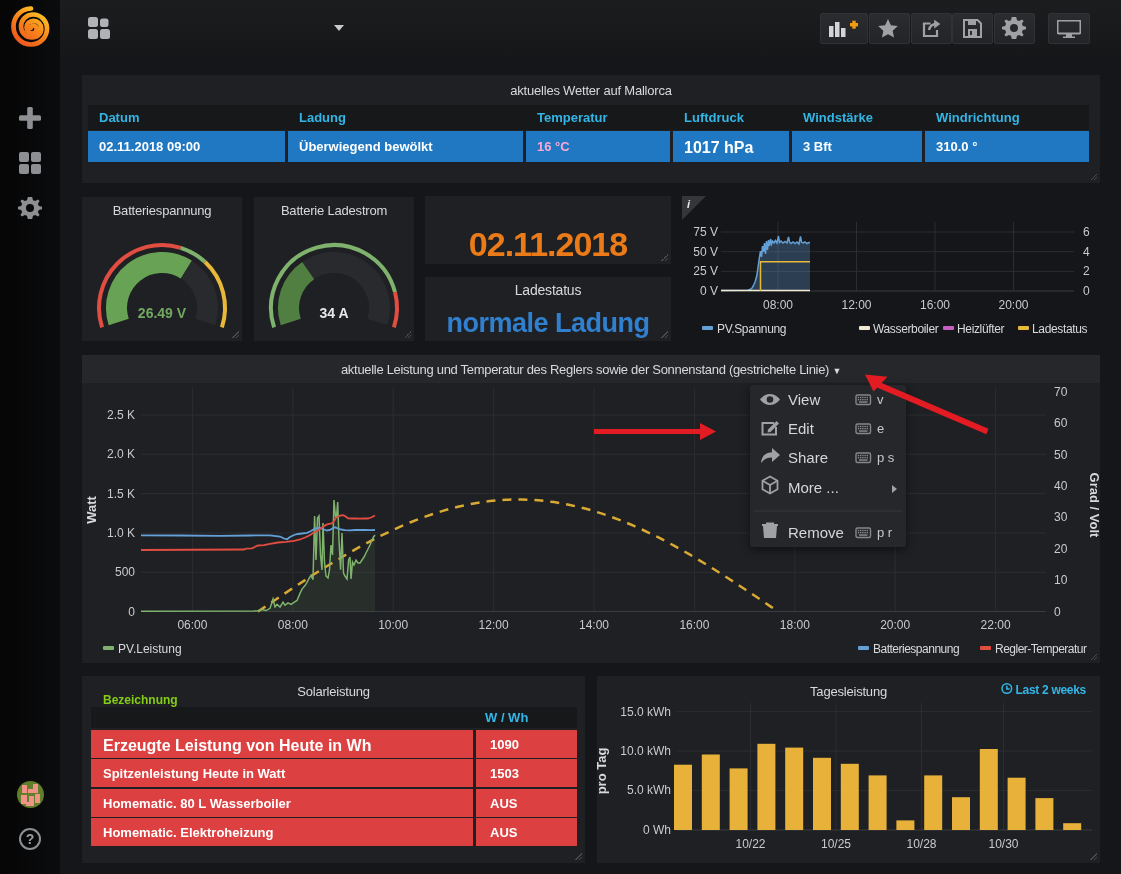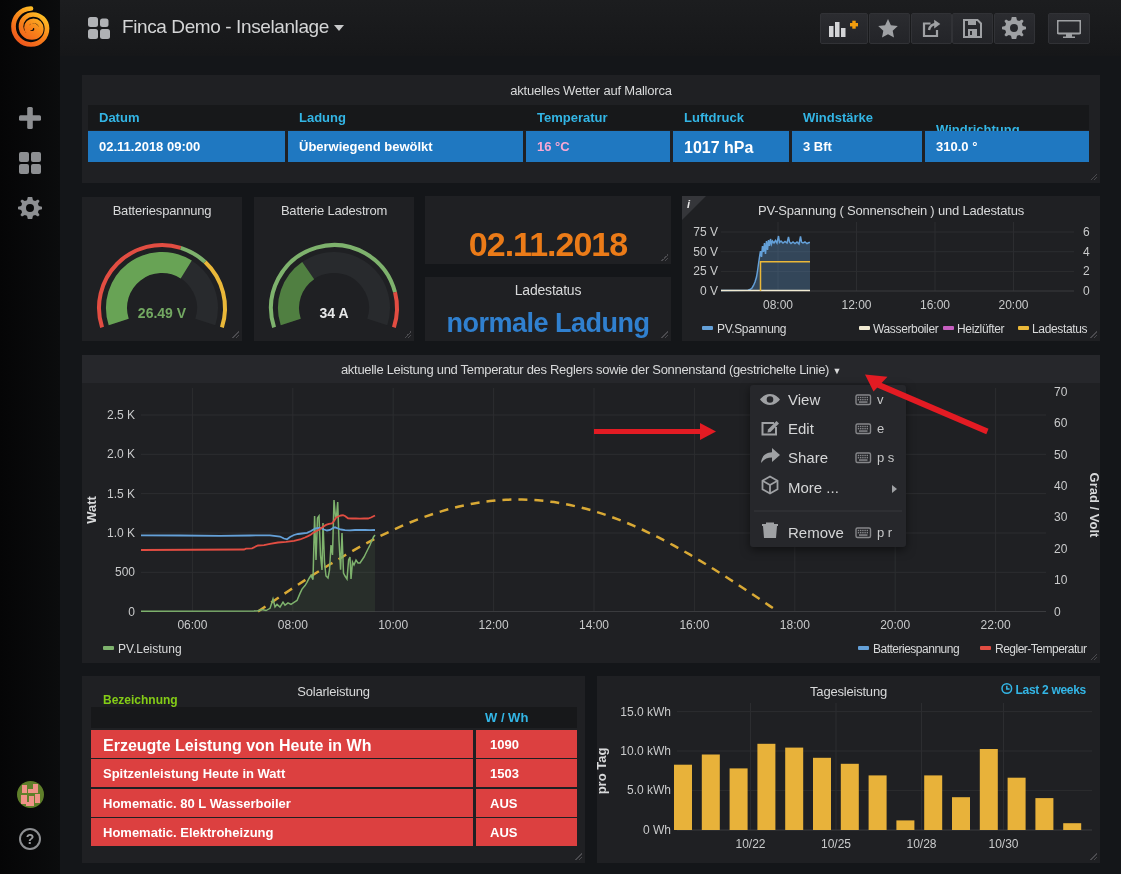--- a/index.html
+++ b/index.html
@@ -52,21 +52,20 @@
 </svg>
 <div class="abs" style="left:19px;top:828px;width:22px;height:22px;border:2px solid #8d8f92;border-radius:50%;color:#9d9fa2;font-size:14px;font-weight:700;line-height:18px;text-align:center;">?</div>
 
 <div class="abs" style="left:60px;top:0;width:1061px;height:56px;background:linear-gradient(#1c1d1f,#161719);"></div>
 <svg class="abs" style="left:88px;top:17px" width="22" height="22" viewBox="0 0 22 22" fill="#b0b2b5">
  <rect x="0" y="0" width="10" height="10" rx="2.5"></rect>
       <rect x="12" y="1.5" width="8.5" height="8.5" rx="2.5"></rect>
  <rect x="0" y="12" width="10" height="10" rx="2.5"></rect>
       <rect x="12" y="12" width="10" height="10" rx="2.5"></rect>
 </svg>
-<div class="abs" style="left:122px;top:16px;font-size:19px;letter-spacing:-0.4px;color:#d4d5d6;white-space:nowrap;">Finca Demo - Inselanlage</div>
 <div class="abs" style="left:334px;top:25px;width:0;height:0;border-left:5px solid transparent;border-right:5px solid transparent;border-top:6px solid #c8c9ca;"></div>
 <div style="position:absolute;top:13px;height:31px;background:linear-gradient(#2b2c30,#232428);border:1px solid #313236;border-radius:2px;left:820px;width:48px;"></div>
 <div style="position:absolute;top:13px;height:31px;background:linear-gradient(#2b2c30,#232428);border:1px solid #313236;border-radius:2px;left:869px;width:41px;"></div>
 <div style="position:absolute;top:13px;height:31px;background:linear-gradient(#2b2c30,#232428);border:1px solid #313236;border-radius:2px;left:911px;width:41px;"></div>
 <div style="position:absolute;top:13px;height:31px;background:linear-gradient(#2b2c30,#232428);border:1px solid #313236;border-radius:2px;left:952px;width:41px;"></div>
 <div style="position:absolute;top:13px;height:31px;background:linear-gradient(#2b2c30,#232428);border:1px solid #313236;border-radius:2px;left:994px;width:41px;"></div>
 <div style="position:absolute;top:13px;height:31px;background:linear-gradient(#2b2c30,#232428);border:1px solid #313236;border-radius:2px;left:1048px;width:42px;"></div>
 <svg class="abs" style="left:829px;top:20px" width="30" height="17" viewBox="0 0 30 17">
  <g fill="#d3d4d6">
         <rect x="0" y="6" width="4.5" height="11"></rect>
@@ -104,21 +103,21 @@
 <div class="panel" style="left:82px;top:75px;width:1018px;height:108px;">
  <div class="ptitle" style="top:8px;">aktuelles Wetter auf Mallorca</div>
  <div class="rsz"></div>
 </div>
 <div class="abs" style="left:88px;top:105px;width:1001px;height:25px;background:#17181a;"></div>
 <div class="abs" style="left:99px;top:110px;font-size:13px;font-weight:700;color:#33b5e5;">Datum</div>
 <div class="abs" style="left:299px;top:110px;font-size:13px;font-weight:700;color:#33b5e5;">Ladung</div>
 <div class="abs" style="left:537px;top:110px;font-size:13px;font-weight:700;color:#33b5e5;">Temperatur</div>
 <div class="abs" style="left:684px;top:110px;font-size:13px;font-weight:700;color:#33b5e5;">Luftdruck</div>
 <div class="abs" style="left:803px;top:110px;font-size:13px;font-weight:700;color:#33b5e5;">Windstärke</div>
-<div class="abs" style="left:936px;top:122px;font-size:13px;font-weight:700;color:#33b5e5;">Windrichtung</div>
+<div class="abs" style="left:936px;top:110px;font-size:13px;font-weight:700;color:#33b5e5;">Windrichtung</div>
 <div class="abs" style="left:88px;top:131px;width:197px;height:31px;background:#1f78c1;"></div>
 <div class="abs" style="left:99px;top:139px;font-size:13px;font-weight:700;color:#fff;">02.11.2018 09:00</div>
 <div class="abs" style="left:288px;top:131px;width:235px;height:31px;background:#1f78c1;"></div>
 <div class="abs" style="left:299px;top:139px;font-size:13px;font-weight:700;color:#fff;">Überwiegend bewölkt</div>
 <div class="abs" style="left:526px;top:131px;width:144px;height:31px;background:#1f78c1;"></div>
 <div class="abs" style="left:537px;top:139px;font-size:13px;font-weight:700;color:#f9a8d4;">16 °C</div>
 <div class="abs" style="left:673px;top:131px;width:116px;height:31px;background:#1f78c1;"></div>
 <div class="abs" style="left:684px;top:139px;font-size:16px;font-weight:700;color:#fff;">1017 hPa</div>
 <div class="abs" style="left:792px;top:131px;width:130px;height:31px;background:#1f78c1;"></div>
 <div class="abs" style="left:803px;top:139px;font-size:13px;font-weight:700;color:#fff;">3 Bft</div>
@@ -152,24 +151,20 @@
 <div class="panel" style="left:425px;top:196px;width:246px;height:68px;">
  <div class="abs" style="left:0;top:31px;width:100%;text-align:center;font-size:34px;font-weight:700;color:#eb7b18;letter-spacing:-1px;line-height:34px;">02.11.2018</div>
  <div class="rsz"></div>
 </div>
 <div class="panel" style="left:425px;top:277px;width:246px;height:64px;">
  <div class="ptitle" style="top:5px;font-size:14px;">Ladestatus</div>
  <div class="abs" style="left:0;top:33px;width:100%;text-align:center;font-size:27px;font-weight:700;color:#3080cf;letter-spacing:-0.5px;line-height:27px;">normale Ladung</div>
  <div class="rsz"></div>
 </div>
 
-<div class="panel" style="left:682px;top:196px;width:418px;height:145px;">
- <div class="ptitle" style="top:7px;">PV-Spannung ( Sonnenschein ) und Ladestatus</div>
- <div class="rsz"></div>
-</div>
 <svg class="abs" style="left:682px;top:196px" width="418" height="145" viewBox="682 196 418 145">
  <path d="M682,196 L706,196 L682,220 Z" fill="#35363a"></path>
  <text x="687" y="208" font-size="11" font-weight="bold" fill="#e8e8e8" font-style="italic">i</text>
  <g stroke="#2c2d30" stroke-width="1">
         <line x1="778" y1="222" x2="778" y2="291"></line>
         <line x1="856.5" y1="222" x2="856.5" y2="291"></line>
         <line x1="935" y1="222" x2="935" y2="291"></line>
         <line x1="1013.5" y1="222" x2="1013.5" y2="291"></line>
         <line x1="721" y1="232" x2="1074" y2="232"></line>
         <line x1="721" y1="251.7" x2="1074" y2="251.7"></line>

